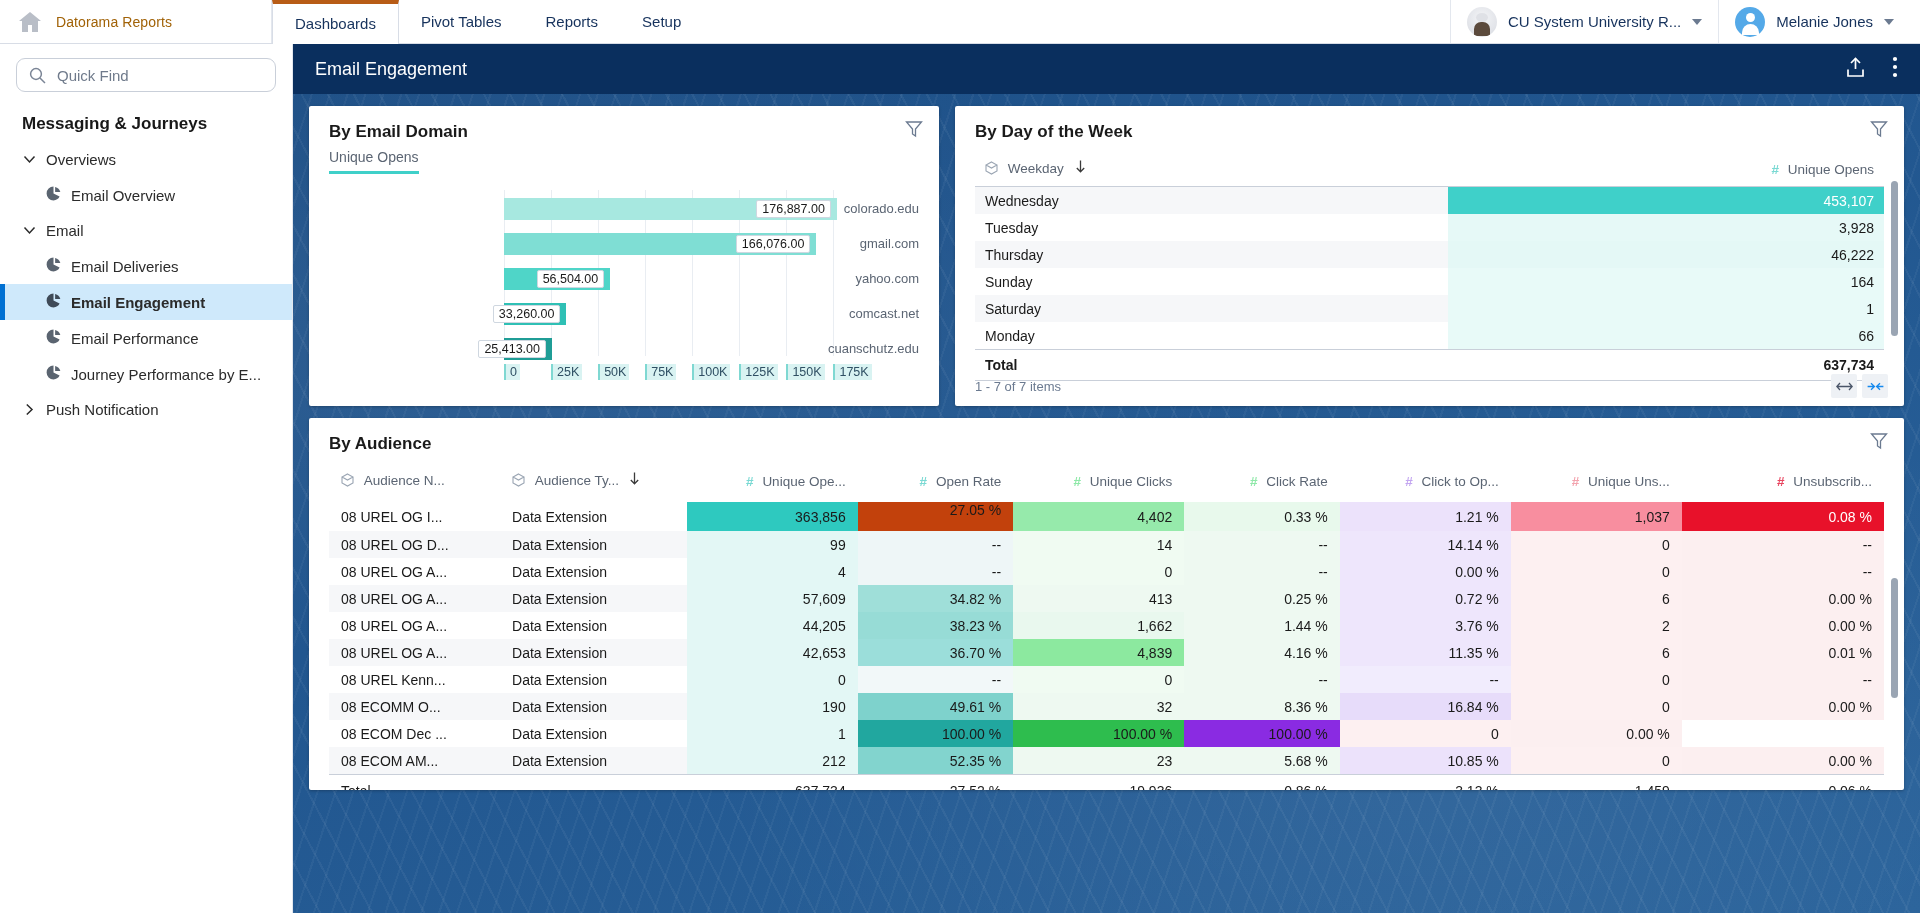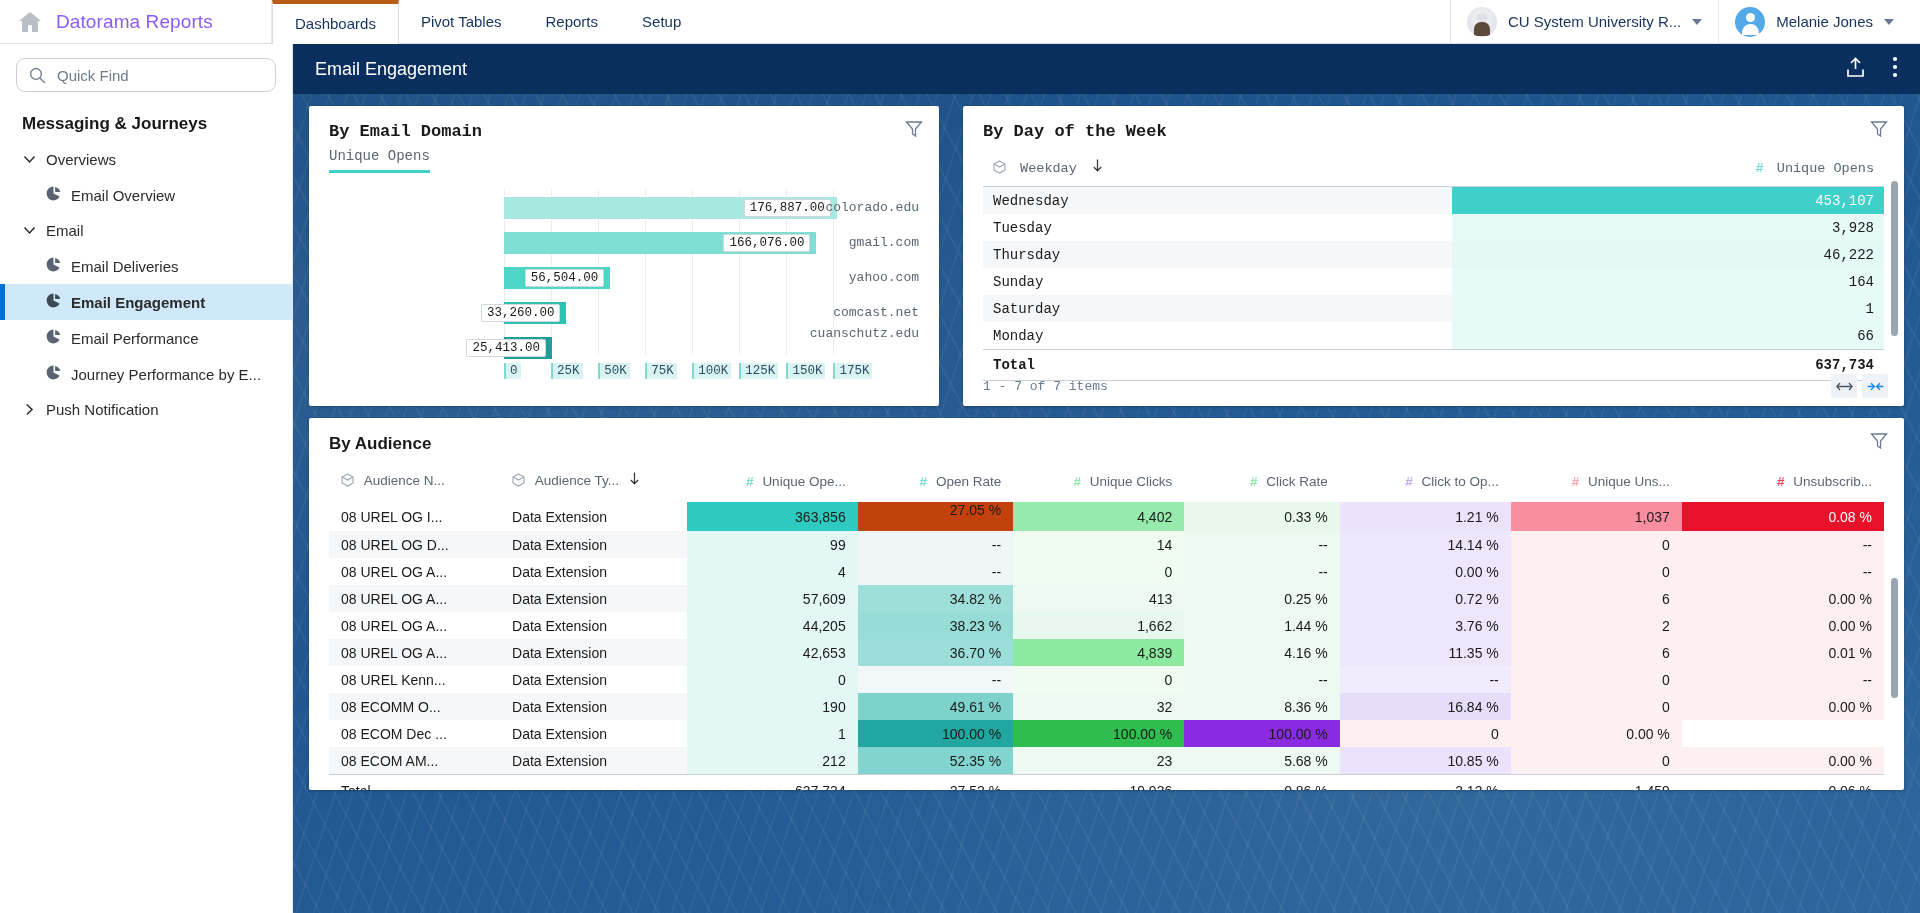--- a/index.html
+++ b/index.html
@@ -16,21 +16,21 @@
     position: absolute; top: 0; left: 0; width: 1920px; height: 44px;
     background: #fff; border-bottom: 1px solid #d8dde6;
     display: flex; align-items: stretch;
   }
   .brand {
     display: flex; align-items: center; gap: 14px;
     padding: 0 22px 0 18px; width: 272px;
     border-right: 1px solid #e3e7ee;
   }
   .home-icon { width: 24px; height: 22px; display:block; }
-  .brand-title { font-size: 19px; color: #8b5cf6; letter-spacing: .1px; }
+  .brand-title { font-size: 14px; color: #a16207; letter-spacing: .1px; }
 
   .navtabs { display: flex; align-items: stretch; }
   .navtab {
     display: flex; align-items: center; padding: 0 22px;
     font-size: 15px; color: #16325c; cursor: pointer;
     position: relative; background: #fff;
   }
   .navtab.active { border-top: 4px solid #b85c16; color:#16325c; }
   .navtab.active::after {
     content:""; position:absolute; left:0; right:0; bottom:-1px; height:2px; background:#fff;
@@ -140,21 +140,21 @@
   }
 
   .card {
     background: #fff; border-radius: 2px;
     box-shadow: 0 1px 3px rgba(0,0,0,.25);
     position: relative;
   }
   .card-title { font-size: 17px; font-weight: bold; color: #1a1a1a; }
   .funnel-btn { position: absolute; top: 14px; right: 16px; cursor: pointer; }
 
-  .row-top { display: flex; gap: 24px; height: 300px; font-family: Liberation Mono, monospace; }
+  .row-top { display: flex; gap: 16px; height: 300px; }
   .card-domain { width: 630px; padding: 16px 20px 10px 20px; }
   .card-dow { flex: 1; padding: 16px 20px 8px 20px; }
 
   .metric-tab {
     display: inline-block; margin-top: 7px; padding-bottom: 6px;
     font-size: 14px; color: #5b6573; border-bottom: 3px solid #3fd0c9;
     cursor: pointer;
   }
 
   
@@ -437,21 +437,21 @@
               <div class="bar" style="width:13.6%;background:#1f9d96">
                 <span class="bar-label">25,413.00</span>
               </div>
             </div>
           </div>
 
           <div class="cat-label" style="top:11px">colorado.edu</div>
           <div class="cat-label" style="top:46px">gmail.com</div>
           <div class="cat-label" style="top:81px">yahoo.com</div>
           <div class="cat-label" style="top:116px">comcast.net</div>
-          <div class="cat-label" style="top:137px">cuanschutz.edu</div>
+          <div class="cat-label" style="top:151px">cuanschutz.edu</div>
 
           <div class="axis">
             <span class="tick" style="left:0%">0</span>
             <span class="tick" style="left:13.33%">25K</span>
             <span class="tick" style="left:26.67%">50K</span>
             <span class="tick" style="left:40%">75K</span>
             <span class="tick" style="left:53.33%">100K</span>
             <span class="tick" style="left:66.67%">125K</span>
             <span class="tick" style="left:80%">150K</span>
             <span class="tick" style="left:93.33%">175K</span>

